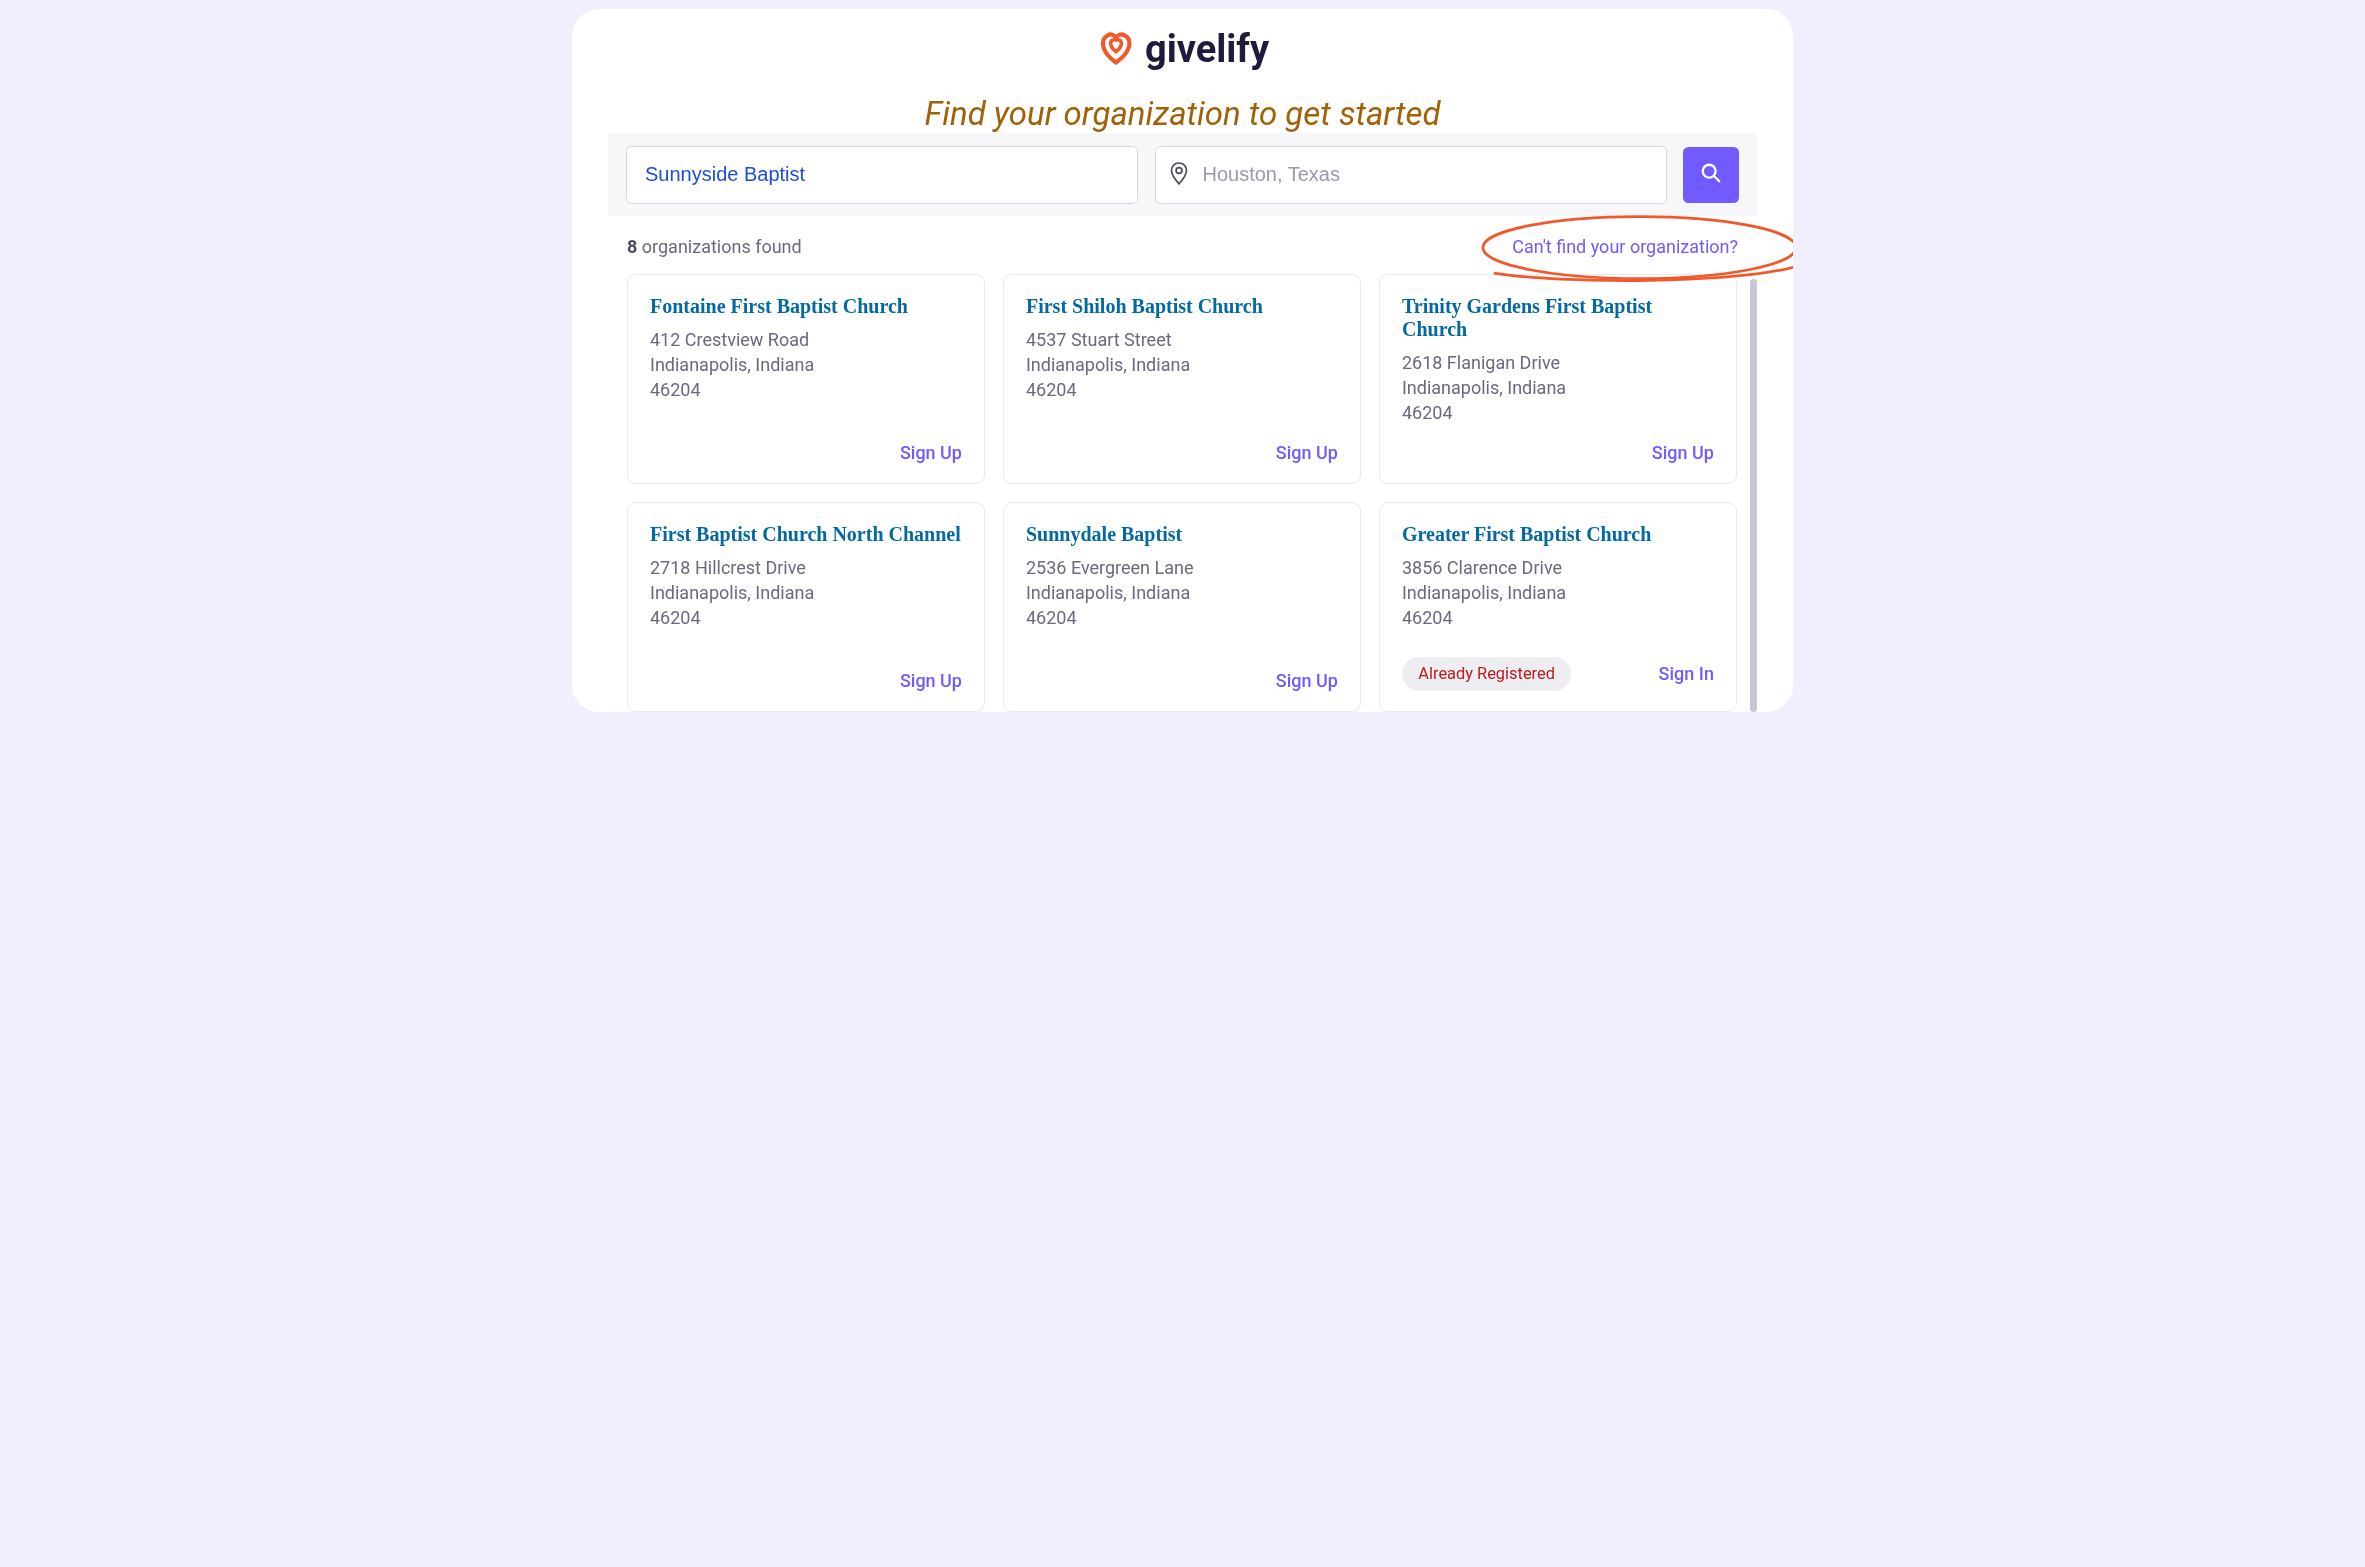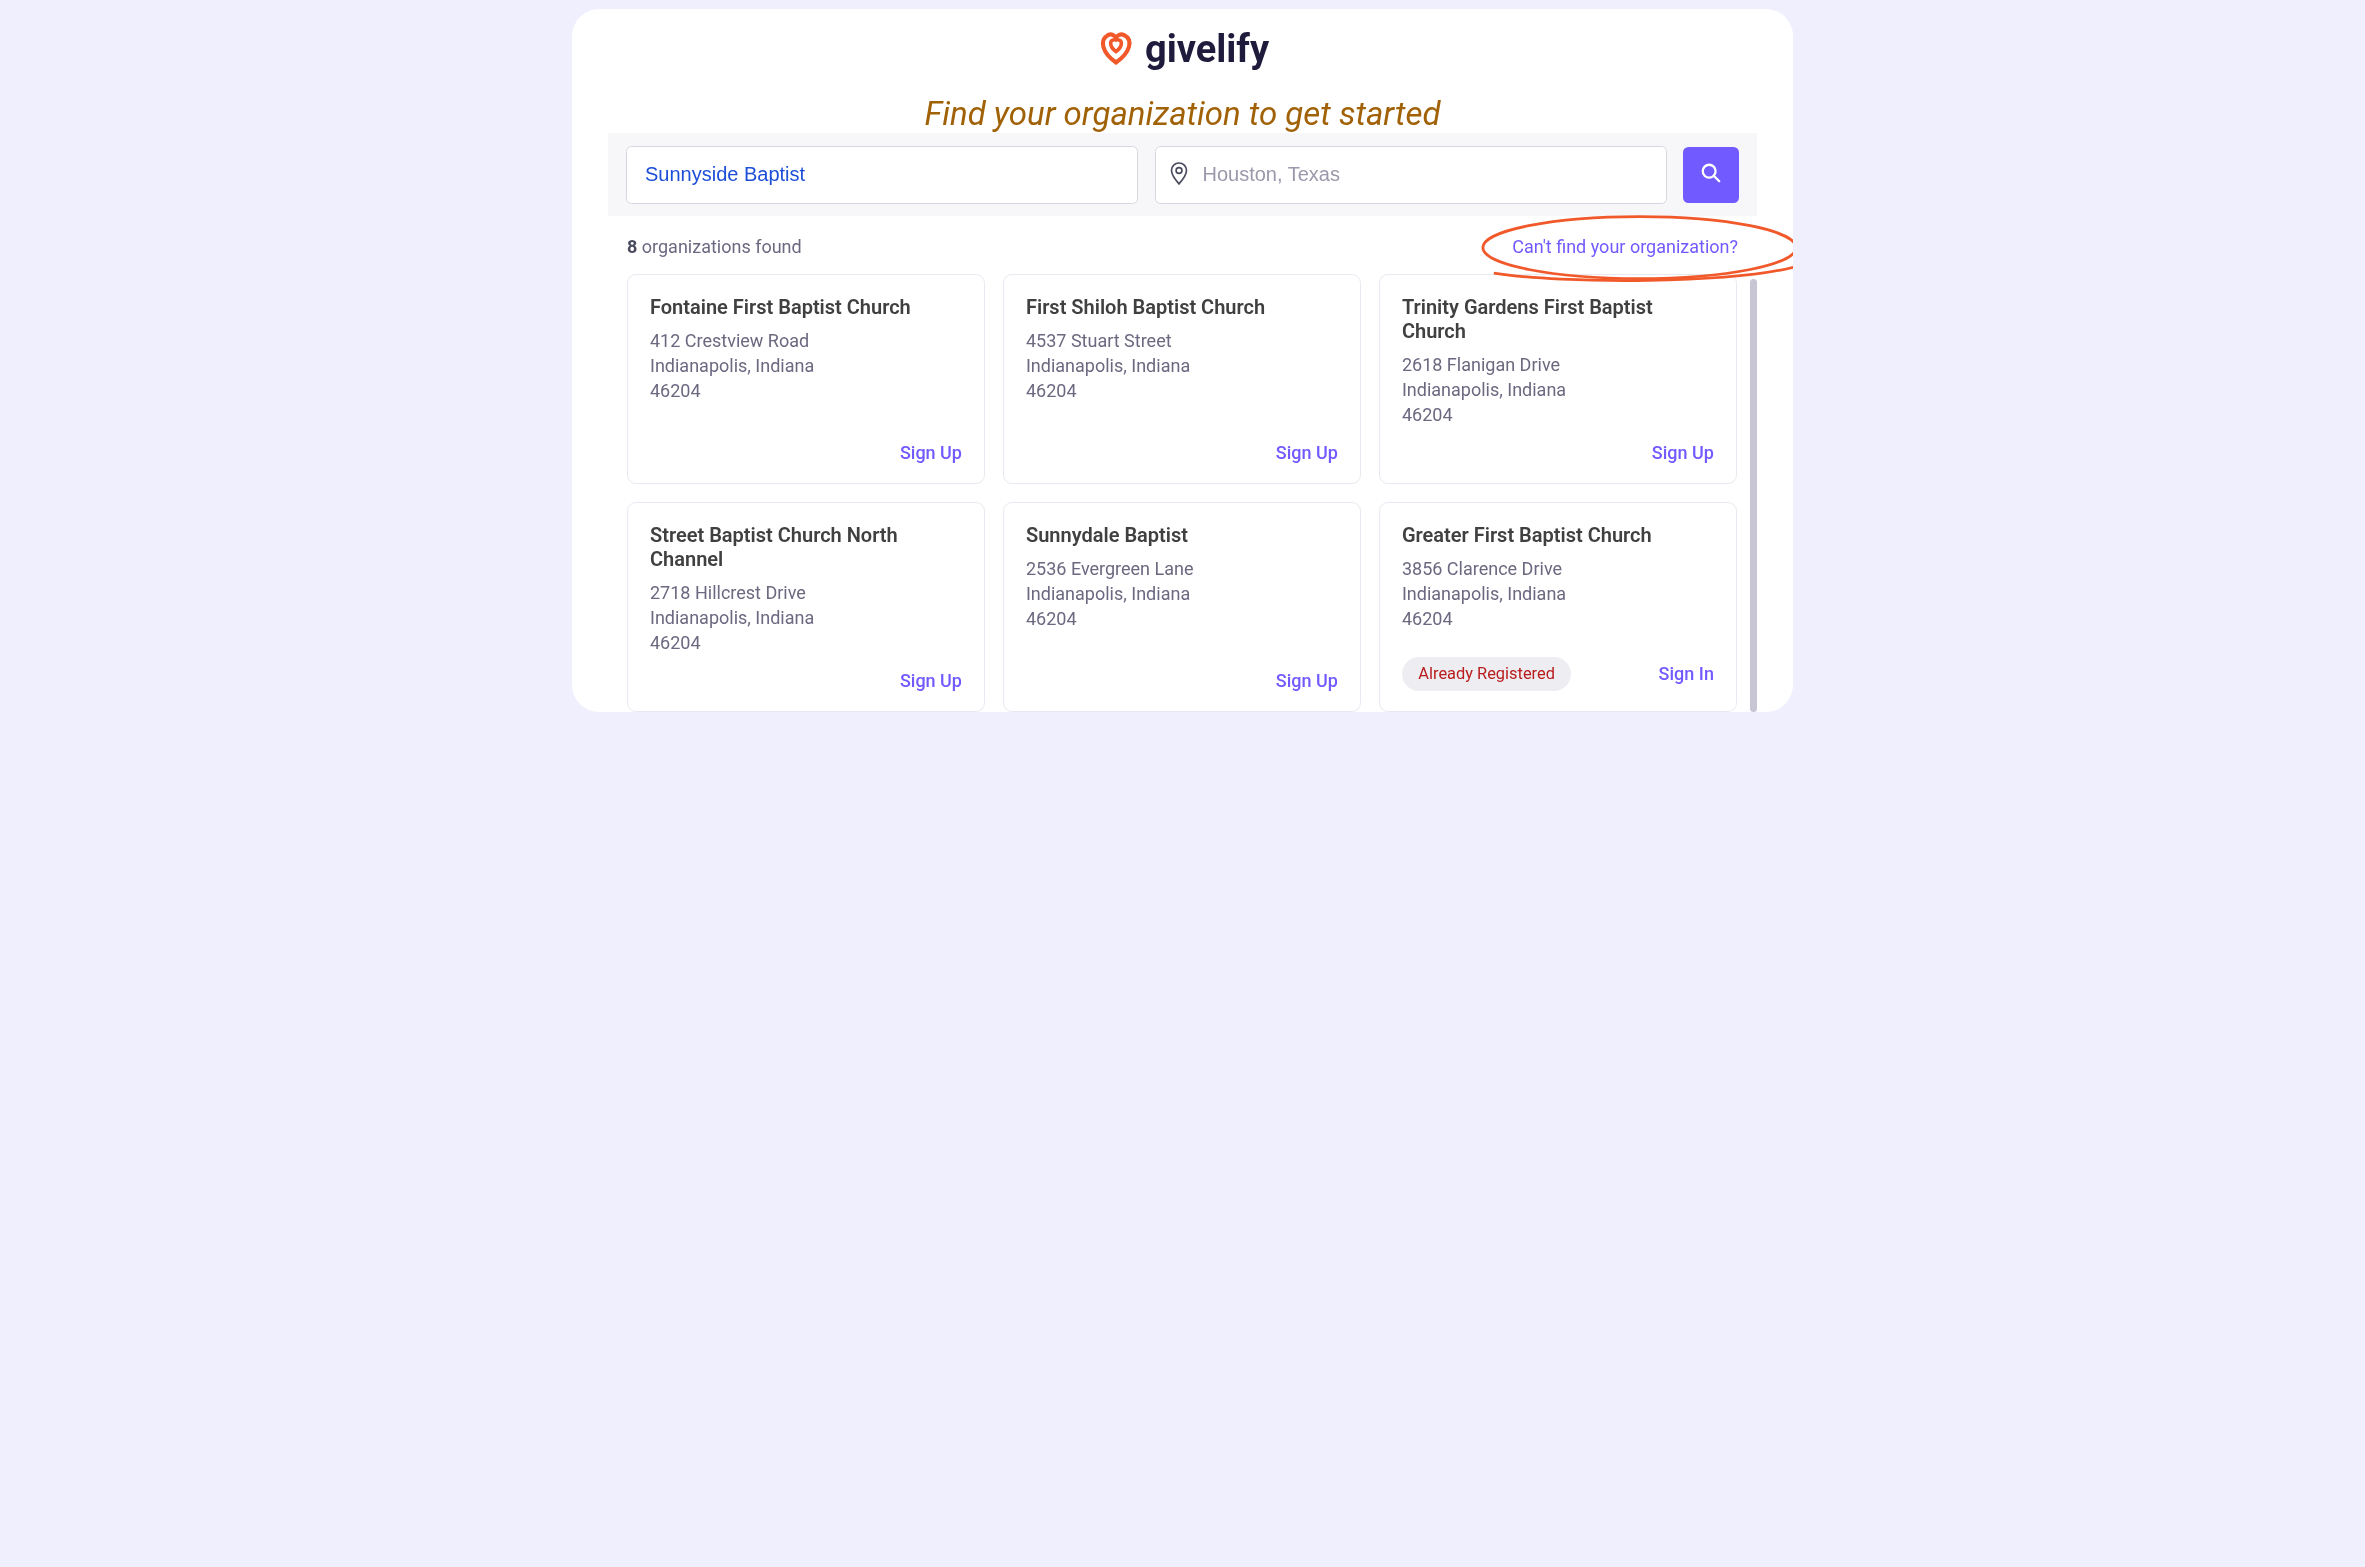--- a/index.html
+++ b/index.html
@@ -136,22 +136,23 @@
     border: 0.9px solid #E9E9F1;
     border-radius: 9px;
     padding: 20px 22px;
     display: flex;
     flex-direction: column;
     min-height: 210px;
   }
   .card-name {
     font-size: 20px;
     font-weight: 600;
-    color: #404040;
+    color: #0369a1;
     margin-bottom: 9px;
+    font-family: Liberation Serif, serif;
   }
   .card-address {
     font-size: 18px;
     color: #6B6880;
     line-height: 1.4;
     white-space: pre-line;
   }
   .card-footer {
     margin-top: auto;
     display: flex;
@@ -260,21 +261,21 @@
         <div class="card">
           <div class="card-name">Trinity Gardens First Baptist Church</div>
           <div class="card-address">2618 Flanigan Drive
 Indianapolis, Indiana
 46204</div>
           <div class="card-footer">
             <span class="card-action">Sign Up</span>
           </div>
         </div>
         <div class="card">
-          <div class="card-name">Street Baptist Church North Channel</div>
+          <div class="card-name">First Baptist Church North Channel</div>
           <div class="card-address">2718 Hillcrest Drive
 Indianapolis, Indiana
 46204</div>
           <div class="card-footer">
             <span class="card-action">Sign Up</span>
           </div>
         </div>
         <div class="card">
           <div class="card-name">Sunnydale Baptist</div>
           <div class="card-address">2536 Evergreen Lane

